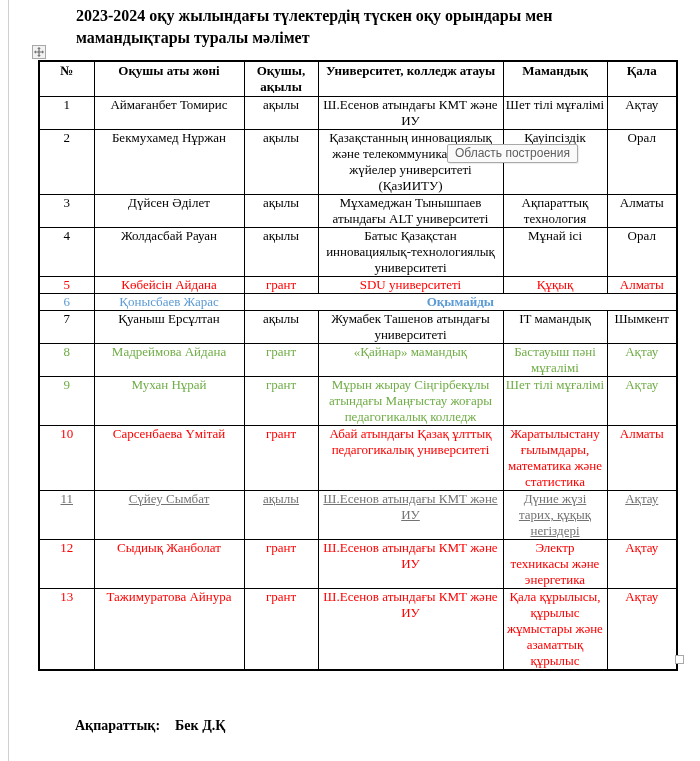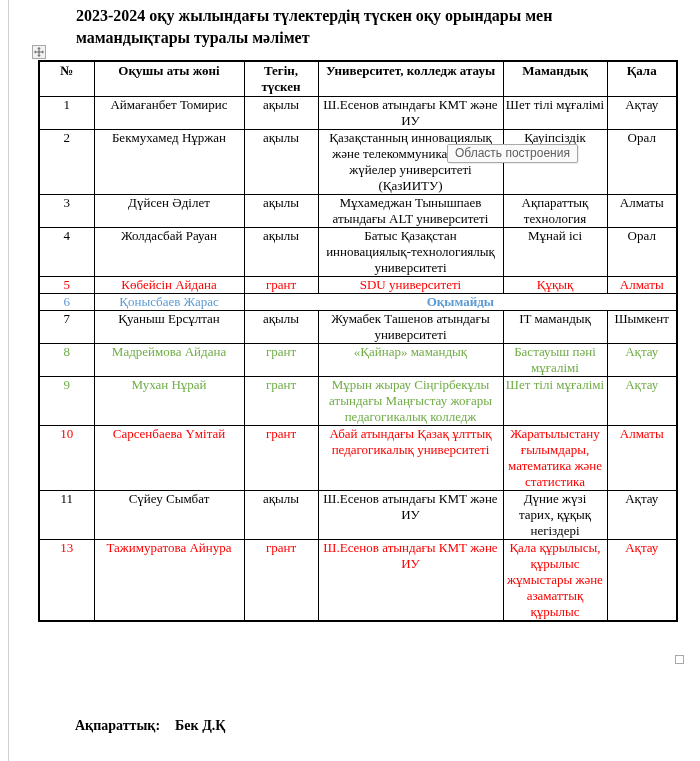--- a/index.html
+++ b/index.html
@@ -97,21 +97,21 @@
         <col style="width:150px">
         <col style="width:74px">
       <col style="width:185px">
         <col style="width:104px">
         <col style="width:70px">
     </colgroup>
     <thead>
       <tr>
         <th>№</th>
         <th class="col-name-h">Оқушы аты жөні</th>
-        <th>Тегін, түскен</th>
+        <th>Оқушы, ақылы</th>
         <th>Университет, колледж атауы</th>
         <th>Мамандық</th>
         <th>Қала</th>
       </tr>
     </thead>
     <tbody>
         <tr class="data-row" style="color: rgb(0, 0, 0);">
           <td class="col-num">1</td>
           <td class="col-name">Аймағанбет Томирис</td>
           <td class="col-pay">ақылы</td>
@@ -181,26 +181,34 @@
           <td class="col-city">Ақтау</td>
         </tr>
         <tr class="data-row" style="color: rgb(255, 0, 0);">
           <td class="col-num">10</td>
           <td class="col-name">Сарсенбаева Үмітай</td>
           <td class="col-pay">грант</td>
           <td class="col-univ">Абай атындағы Қазақ ұлттық педагогикалық университеті</td>
           <td class="col-spec">Жаратылыстану ғылымдары, математика және статистика</td>
           <td class="col-city">Алматы</td>
         </tr>
-        <tr class="data-row" style="color: #000000;">
+        <tr class="data-row" style="color: #737373; text-decoration: underline;">
           <td class="col-num">11</td>
           <td class="col-name">Сүйеу Сымбат</td>
           <td class="col-pay">ақылы</td>
           <td class="col-univ">Ш.Есенов атындағы КМТ және ИУ</td>
           <td class="col-spec">Дүние жүзі тарих, құқық негіздері</td>
+          <td class="col-city">Ақтау</td>
+        </tr>
+        <tr class="data-row" style="color: rgb(255, 0, 0);">
+          <td class="col-num">12</td>
+          <td class="col-name">Сыдиық Жанболат</td>
+          <td class="col-pay">грант</td>
+          <td class="col-univ">Ш.Есенов атындағы КМТ және ИУ</td>
+          <td class="col-spec">Электр техникасы және энергетика</td>
           <td class="col-city">Ақтау</td>
         </tr>
         <tr class="data-row" style="color: rgb(255, 0, 0);">
           <td class="col-num">13</td>
           <td class="col-name">Тажимуратова Айнура</td>
           <td class="col-pay">грант</td>
           <td class="col-univ">Ш.Есенов атындағы КМТ және ИУ</td>
           <td class="col-spec">Қала құрылысы, құрылыс жұмыстары және азаматтық құрылыс</td>
           <td class="col-city">Ақтау</td>
         </tr>

